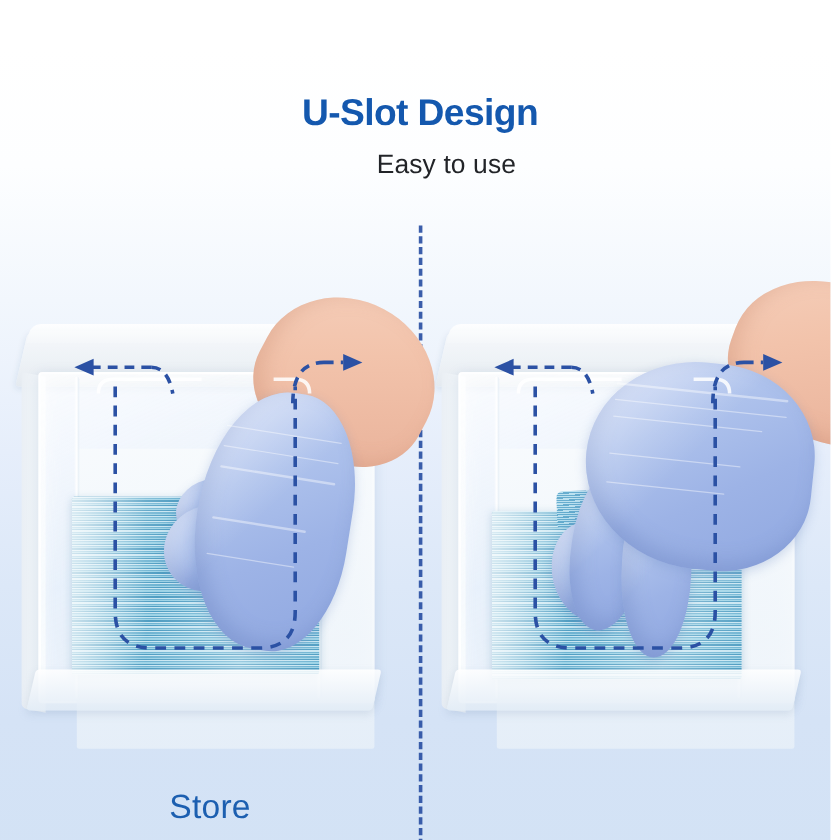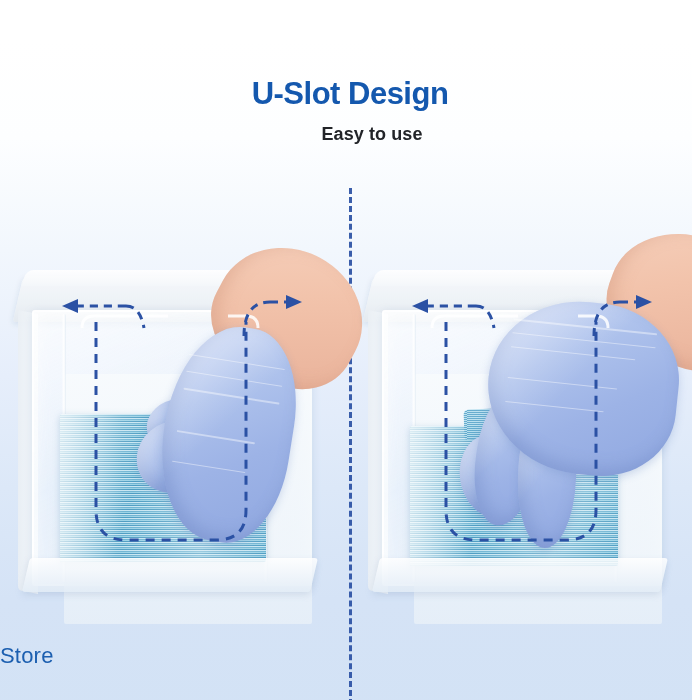--- a/index.html
+++ b/index.html
@@ -16,21 +16,21 @@
 
   
   .header{position:absolute;left:0;top:0;width:700px;text-align:center;}
   .title{
     margin:0;padding-top:38px;
     font-size:31px;font-weight:bold;letter-spacing:-0.5px;
     color:#1458ae;line-height:1.05;
   }
   .subtitle{
     margin:0;padding-top:13px;
-    font-size:18px;font-weight:700;color:#222428;letter-spacing:0.1px;padding-left:44px;
+    font-size:22px;font-weight:400;color:#222428;letter-spacing:0.1px;padding-left:44px;
   }
 
   
   .divider{
     position:absolute;left:349px;top:148px;width:0;height:517px;
     border-left:3px dashed #2b51a4;opacity:.92;
   }
 
   
   .panel{position:absolute;top:200px;width:350px;height:400px;}
@@ -154,22 +154,22 @@
 
   
   .r-arm{left:240px;top:-22px;width:160px;height:130px;transform:rotate(20deg);border-radius:50% 50% 42% 42%;}
   .r-glove{left:120px;top:44px;width:190px;height:172px;border-radius:54% 48% 44% 56%;transform:rotate(6deg);}
   .r-f1{left:108px;top:132px;width:62px;height:136px;border-radius:46% 46% 50% 50%;transform:rotate(9deg);}
   .r-f2{left:150px;top:150px;width:58px;height:140px;border-radius:46% 46% 52% 52%;transform:rotate(2deg);}
   .r-thumb{left:92px;top:176px;width:66px;height:84px;border-radius:56% 44% 48% 52%;transform:rotate(-14deg);}
 
   
   .caption{
-    position:absolute;top:603px;width:350px;text-align:left;
-    font-size:22px;color:#1c5fb0;letter-spacing:.2px;
+    position:absolute;top:617px;width:350px;text-align:center;
+    font-size:28px;color:#1c5fb0;letter-spacing:.2px;
   }
   .caption.left{left:0;}
   .caption.right{left:350px;}
 </style>
 </head>
 <body>
 
 <div class="stage">
 
   <div class="header">

